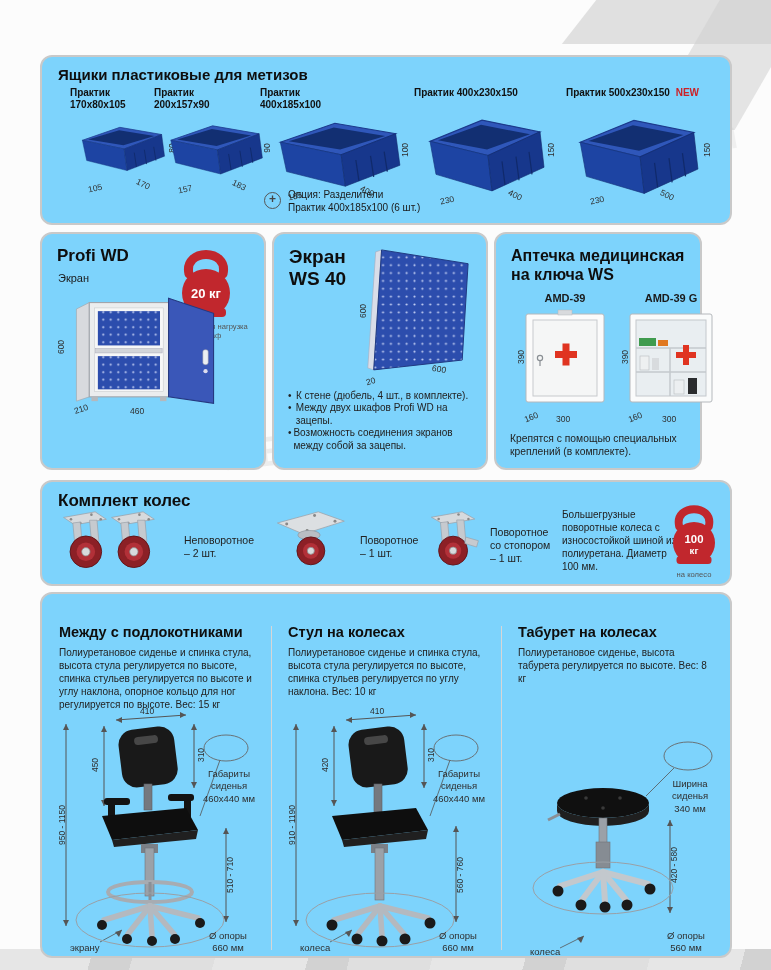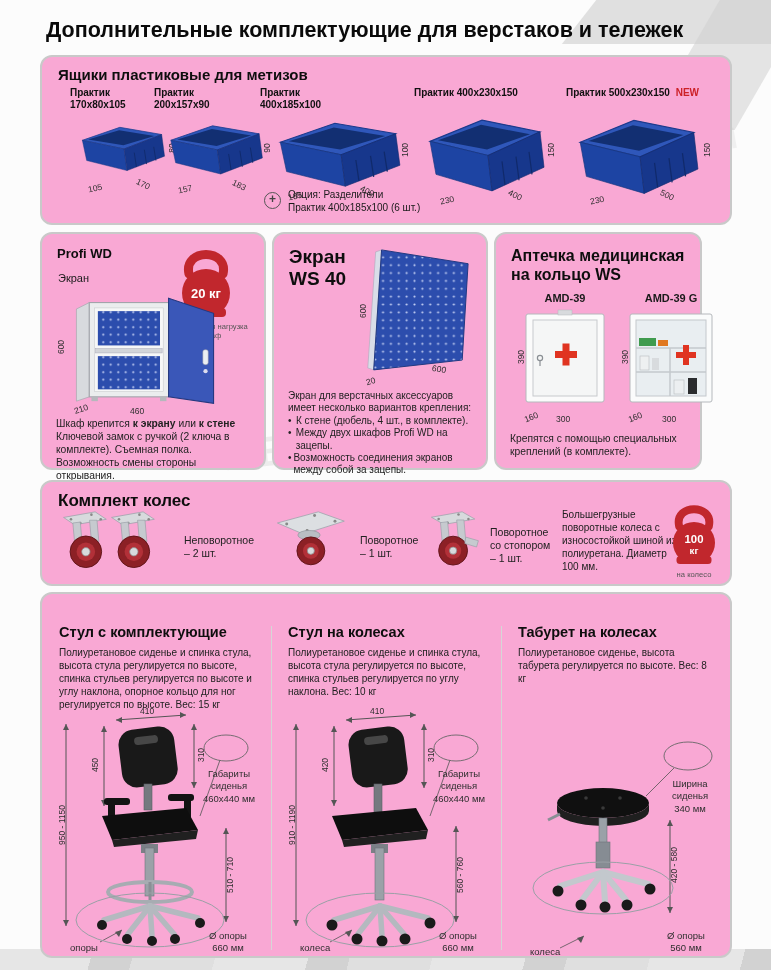--- a/index.html
+++ b/index.html
@@ -1,20 +1,20 @@
 <!DOCTYPE html>
 <html><head>
 <meta charset="utf-8">
 <style>
 *{margin:0;padding:0;box-sizing:border-box}
 html,body{background:#e9e9e9}
 #page{position:relative;width:771px;height:970px;margin:0 auto;background:#fcfcfc;overflow:hidden;
   font-family:"Liberation Sans",sans-serif;color:#1a1a1a}
 .abs{position:absolute}
-.box{position:absolute;background:#f9a8d4;border:2px solid #c9c9c9;border-radius:12px}
+.box{position:absolute;background:#7dd3fc;border:2px solid #c9c9c9;border-radius:12px}
 .sec-title{position:absolute;font-weight:bold;color:#0e0e0e}
 .dlab{position:absolute;font-size:8.5px;color:#2e2e2e;white-space:nowrap}
 .bname{position:absolute;font-weight:bold;font-size:10px;line-height:1.2;color:#111}
 .small{font-size:10.3px;line-height:1.27;color:#222}
 .b{font-weight:bold}
 .wm{position:absolute;font-weight:bold;letter-spacing:3px;pointer-events:none}
 .deco{position:absolute;background:#dadada}
 .lbl2{position:absolute;font-size:10.5px;line-height:1.25;color:#222}
 .cap{position:absolute;font-size:7.6px;line-height:1.2;color:#555;text-align:center}
 .ctitle{position:absolute;font-weight:bold;font-size:14.5px;color:#0e0e0e}
@@ -30,21 +30,20 @@
 <div id="page">
 
   <div class="deco" style="left:590px;top:-28px;width:240px;height:72px;transform:skewX(-38deg);background:#d7d7d7;opacity:.75"></div>
   <div class="deco" style="left:688px;top:-20px;width:90px;height:150px;transform:skewX(-30deg);background:#cfcfcf;opacity:.55"></div>
   <div class="deco" style="left:0;top:949px;width:771px;height:21px;background:repeating-linear-gradient(105deg,#e6e6e6 0 90px,#d2d2d2 90px 130px,#dfdfdf 130px 210px)"></div>
 
   <div class="wm" style="left:225px;top:420px;font-size:42px;color:#9a9a9a;opacity:.14;transform:rotate(-6deg)">ЛЕВИЛОН</div>
   <div class="wm" style="left:290px;top:680px;font-size:40px;color:#b3a057;opacity:.16;transform:rotate(-8deg)">ЛЕВИЛОН</div>
   <div class="wm" style="left:570px;top:135px;font-size:30px;color:#a8a8a8;opacity:.13;transform:rotate(-10deg)">ЛЕВИЛОН</div>
 
-  <div class="abs" style="left:46px;top:18px;font-size:21.5px;font-weight:bold;color:#0a0a0a">Дополнительные комплектующие для верстаков и тележек</div>
 
   <svg width="0" height="0" style="position:absolute" aria-hidden="true">
     <defs>
       <g id="binshape">
         <polygon points="6,24 58,6 116,16 64,36" fill="#2f57ba" stroke="#1c3a8c" stroke-width="1"></polygon>
         <polygon points="14,23 57,10 106,18 63,31" fill="#122f72"></polygon>
         <polygon points="6,24 64,36 68,66 12,52" fill="#1d44a3" stroke="#16367e" stroke-width="0.6"></polygon>
         <polygon points="64,36 116,16 120,46 68,66" fill="#17378c" stroke="#122b6e" stroke-width="0.6"></polygon>
         <line x1="78" y1="41" x2="81" y2="61" stroke="#102a6b" stroke-width="1.2"></line>
         <line x1="92" y1="37" x2="95" y2="57" stroke="#102a6b" stroke-width="1.2"></line>
@@ -121,21 +120,21 @@
     </div>
 
     <div class="plus" style="left:222px;top:135px">+</div>
     <div class="abs" style="left:246px;top:132px;font-size:10px;font-weight:normal;line-height:1.25">
       <span>Опция: Разделители</span><br>
       <span>Практик 400x185x100 (6 шт.)</span>
     </div>
   </div>
 
   <div class="box" style="left:40px;top:232px;width:226px;height:238px">
-    <div class="sec-title" style="left:15px;top:12px;font-size:13px">Profi WD</div>
+    <div class="sec-title" style="left:15px;top:12px;font-size:17px">Profi WD</div>
     <div class="abs" style="left:16px;top:38px;font-size:11px">Экран</div>
 
     <svg viewBox="0 0 64 76" width="64" style="position:absolute;left:132px;top:10px">
       <path d="M15,30 C9,4 55,4 49,30" stroke="#c1272d" stroke-width="9" fill="none" stroke-linecap="round"></path>
       <circle cx="32" cy="49" r="24" fill="#c1272d"></circle>
       <rect x="12" y="64" width="40" height="9" rx="4" fill="#c1272d"></rect>
       <text x="32" y="54" text-anchor="middle" font-size="13" font-weight="bold" fill="#fff" font-family="Liberation Sans,sans-serif">20 кг</text>
     </svg>
     <div class="cap" style="left:120px;top:88px;width:88px">максимальная нагрузка на шкаф</div>
 
@@ -155,23 +154,20 @@
       <rect x="20" y="96" width="6" height="4" fill="#b5b8bc"></rect>
         <rect x="84" y="96" width="6" height="4" fill="#b5b8bc"></rect>
       <polygon points="92,4 134,18 134,102 92,96" fill="#3a57b8" stroke="#25387f"></polygon>
       <rect x="124" y="52" width="5" height="14" rx="2" fill="#eceff3" stroke="#99a" stroke-width="0.5"></rect>
       <circle cx="126.5" cy="72" r="2" fill="#dde"></circle>
     </svg>
     <span class="dlab" style="left:12px;top:108px;transform:rotate(-90deg)">600</span>
     <span class="dlab" style="left:32px;top:170px;transform:rotate(-18deg)">210</span>
     <span class="dlab" style="left:88px;top:172px">460</span>
 
-    <p class="small abs" style="left:14px;top:183px;width:198px">
-      <span>Шкаф крепится </span><span class="b">к экрану</span><span> или </span><span class="b">к стене</span><span> Ключевой замок с ручкой (2 ключа в комплекте). Съемная полка. Возможность смены стороны открывания.</span>
-    </p>
   </div>
 
   <div class="box" style="left:272px;top:232px;width:216px;height:238px">
     <div class="sec-title" style="left:15px;top:12px;font-size:19px;line-height:1.15">
       <span>Экран</span><br>
       <span>WS 40</span>
     </div>
 
     <svg viewBox="0 0 120 138" width="118" style="position:absolute;left:82px;top:12px">
       <defs>
@@ -181,40 +177,39 @@
         </pattern>
       </defs>
       <polygon points="20,6 26,4 18,126 12,124" fill="#d9dde8" stroke="#aab" stroke-width="0.6"></polygon>
       <polygon points="26,4 114,18 108,116 18,126" fill="url(#pf2)" stroke="#20387f"></polygon>
     </svg>
     <span class="dlab" style="left:82px;top:72px;transform:rotate(-90deg)">600</span>
     <span class="dlab" style="left:158px;top:130px;transform:rotate(10deg)">600</span>
     <span class="dlab" style="left:92px;top:142px;transform:rotate(-16deg)">20</span>
 
     <div class="abs" style="left:14px;top:156px;width:192px;font-size:10px;line-height:1.24;color:#222">
-      <div>Экран для верстачных аксессуаров имеет несколько вариантов крепления:</div>
       <div style="display:flex">
           <span style="width:8px">•</span>
           <span>К стене (дюбель, 4 шт., в комплекте).</span>
         </div>
       <div style="display:flex">
           <span style="width:8px">•</span>
           <span>Между двух шкафов Profi WD на зацепы.</span>
         </div>
       <div style="display:flex">
           <span style="width:8px">•</span>
           <span>Возможность соединения экранов между собой за зацепы.</span>
         </div>
     </div>
   </div>
 
   <div class="box" style="left:494px;top:232px;width:208px;height:238px">
     <div class="sec-title" style="left:15px;top:12px;font-size:16px;line-height:1.2">
       <span>Аптечка медицинская</span><br>
-      <span>на кольцо WS</span>
+      <span>на ключа WS</span>
     </div>
     <div class="abs b" style="left:26px;top:58px;width:86px;text-align:center;font-size:11px">AMD-39</div>
     <div class="abs b" style="left:128px;top:58px;width:94px;text-align:center;font-size:11px">AMD-39 G</div>
 
     <svg viewBox="0 0 86 100" width="86" style="position:absolute;left:26px;top:74px">
       <rect x="4" y="6" width="78" height="88" rx="2" fill="#fbfbfb" stroke="#b5b8bc"></rect>
       <rect x="36" y="2" width="14" height="5" fill="#d8dadd" stroke="#b5b8bc" stroke-width="0.5"></rect>
       <rect x="11" y="12" width="64" height="76" fill="#f5f6f6" stroke="#c7cacd"></rect>
       <circle cx="18" cy="50" r="2.6" fill="none" stroke="#8a8f94" stroke-width="1.2"></circle>
       <line x1="18" y1="52" x2="18" y2="58" stroke="#8a8f94" stroke-width="1.2"></line>
@@ -324,21 +319,21 @@
       <text x="32" y="49" text-anchor="middle" font-size="13" font-weight="bold" fill="#fff" font-family="Liberation Sans,sans-serif">100</text>
       <text x="32" y="62" text-anchor="middle" font-size="11" font-weight="bold" fill="#fff" font-family="Liberation Sans,sans-serif">кг</text>
     </svg>
     <div class="cap" style="left:614px;top:88px;width:76px">на колесо</div>
   </div>
 
   <div class="box" style="left:40px;top:592px;width:692px;height:366px">
     <div class="vdiv" style="left:229px;top:32px;height:324px"></div>
     <div class="vdiv" style="left:459px;top:32px;height:324px"></div>
 
-    <div class="ctitle" style="left:17px;top:30px">Стул с комплектующие</div>
+    <div class="ctitle" style="left:17px;top:30px">Между с подлокотниками</div>
     <div class="cdesc" style="left:17px;top:52px;width:202px">Полиуретановое сиденье и спинка стула, высота стула регулируется по высоте, спинка стульев регулируется по высоте и углу наклона, опорное кольцо для ног регулируется по высоте. Вес: 15 кг</div>
     <div class="abs" style="left:6px;top:114px;width:218px;height:248px">
       <svg viewBox="0 0 215 250" width="215" style="position:absolute;left:0;top:0">
 
         <g stroke="#555" stroke-width="1">
           <line x1="68" y1="12" x2="138" y2="7"></line>
           <line x1="146" y1="16" x2="146" y2="80"></line>
           <line x1="56" y1="18" x2="56" y2="98"></line>
           <line x1="18" y1="16" x2="18" y2="218"></line>
           <line x1="178" y1="120" x2="178" y2="214"></line>
@@ -398,21 +393,21 @@
       <span class="dlab" style="left:164px;top:162px;transform:rotate(-90deg)">510 - 710</span>
       <div class="dlab" style="left:148px;top:60px;width:66px;text-align:center;font-size:9.5px;line-height:1.3">
         <span>Габариты</span><br>
         <span>сиденья</span><br>
         <span>460x440 мм</span>
       </div>
       <div class="dlab" style="left:150px;top:222px;width:60px;text-align:center;font-size:9.5px;line-height:1.3">
         <span>Ø  опоры</span><br>
         <span>660 мм</span>
       </div>
-      <span class="dlab" style="left:22px;top:234px;font-size:9.5px">опоры</span>
+      <span class="dlab" style="left:22px;top:234px;font-size:9.5px">экрану</span>
     </div>
 
     <div class="ctitle" style="left:246px;top:30px">Стул на колесах</div>
     <div class="cdesc" style="left:246px;top:52px;width:202px">Полиуретановое сиденье и спинка стула, высота стула регулируется по высоте, спинка стульев регулируется по углу наклона. Вес: 10 кг</div>
     <div class="abs" style="left:236px;top:114px;width:218px;height:248px">
       <svg viewBox="0 0 215 250" width="215" style="position:absolute;left:0;top:0">
         <g stroke="#555" stroke-width="1">
           <line x1="68" y1="12" x2="138" y2="7"></line>
           <line x1="146" y1="16" x2="146" y2="80"></line>
           <line x1="56" y1="18" x2="56" y2="98"></line>

